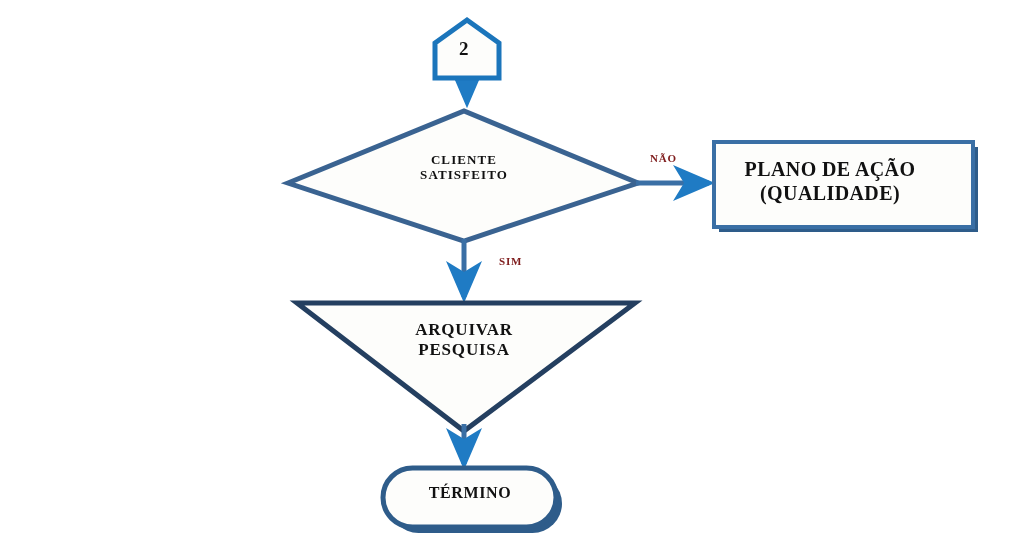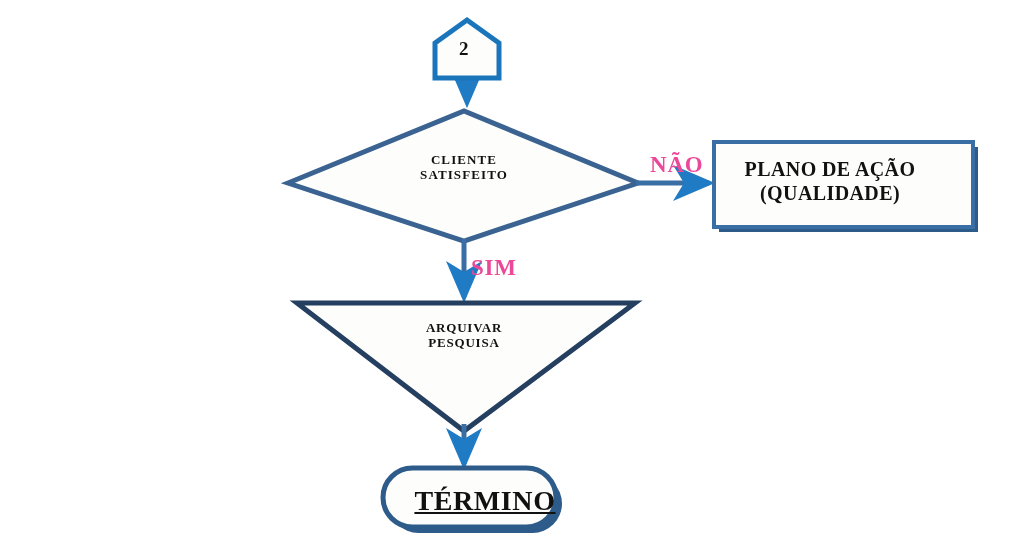--- a/index.html
+++ b/index.html
@@ -53,47 +53,46 @@
     top: 158px;
     width: 228px;
     font-size: 20px;
     letter-spacing: 0.4px;
   }
   
   #archive-label {
     left: 364px;
     top: 320px;
     width: 200px;
-    font-size: 13px;
+    font-size: 17px;
     letter-spacing: 0.8px;
   }
   
   #terminal-label {
-    left: 399px;
+    left: 384px;
     top: 484px;
     width: 172px;
-    font-size: 28px;
+    font-size: 16px;
     letter-spacing: 0.6px;
-    text-decoration: underline;
   }
   .edge-label {
     position: absolute;
-    color: #ec4899;
+    color: #7f1d1d;
     font-weight: bold;
     font-family: "Liberation Serif", "DejaVu Serif", serif;
-    font-size: 23px;
+    font-size: 11px;
     letter-spacing: 0.8px;
     pointer-events: none;
   }
   #label-nao {
     left: 650px;
     top: 152px;
   }
   #label-sim {
-    left: 471px;
+    left: 499px;
     top: 255px;
   }
 </style>
 </head>
 <body>
 
 <svg id="canvas" viewBox="0 0 1024 555" xmlns="http://www.w3.org/2000/svg">
   <defs>
     <marker id="arrowBlue" markerWidth="12" markerHeight="12" refX="7.2" refY="4" orient="auto" markerUnits="strokeWidth">
       <path d="M0,0.4 L8.4,4 L0,7.6 L2.2,4 Z" fill="#1F7BC4"></path>

